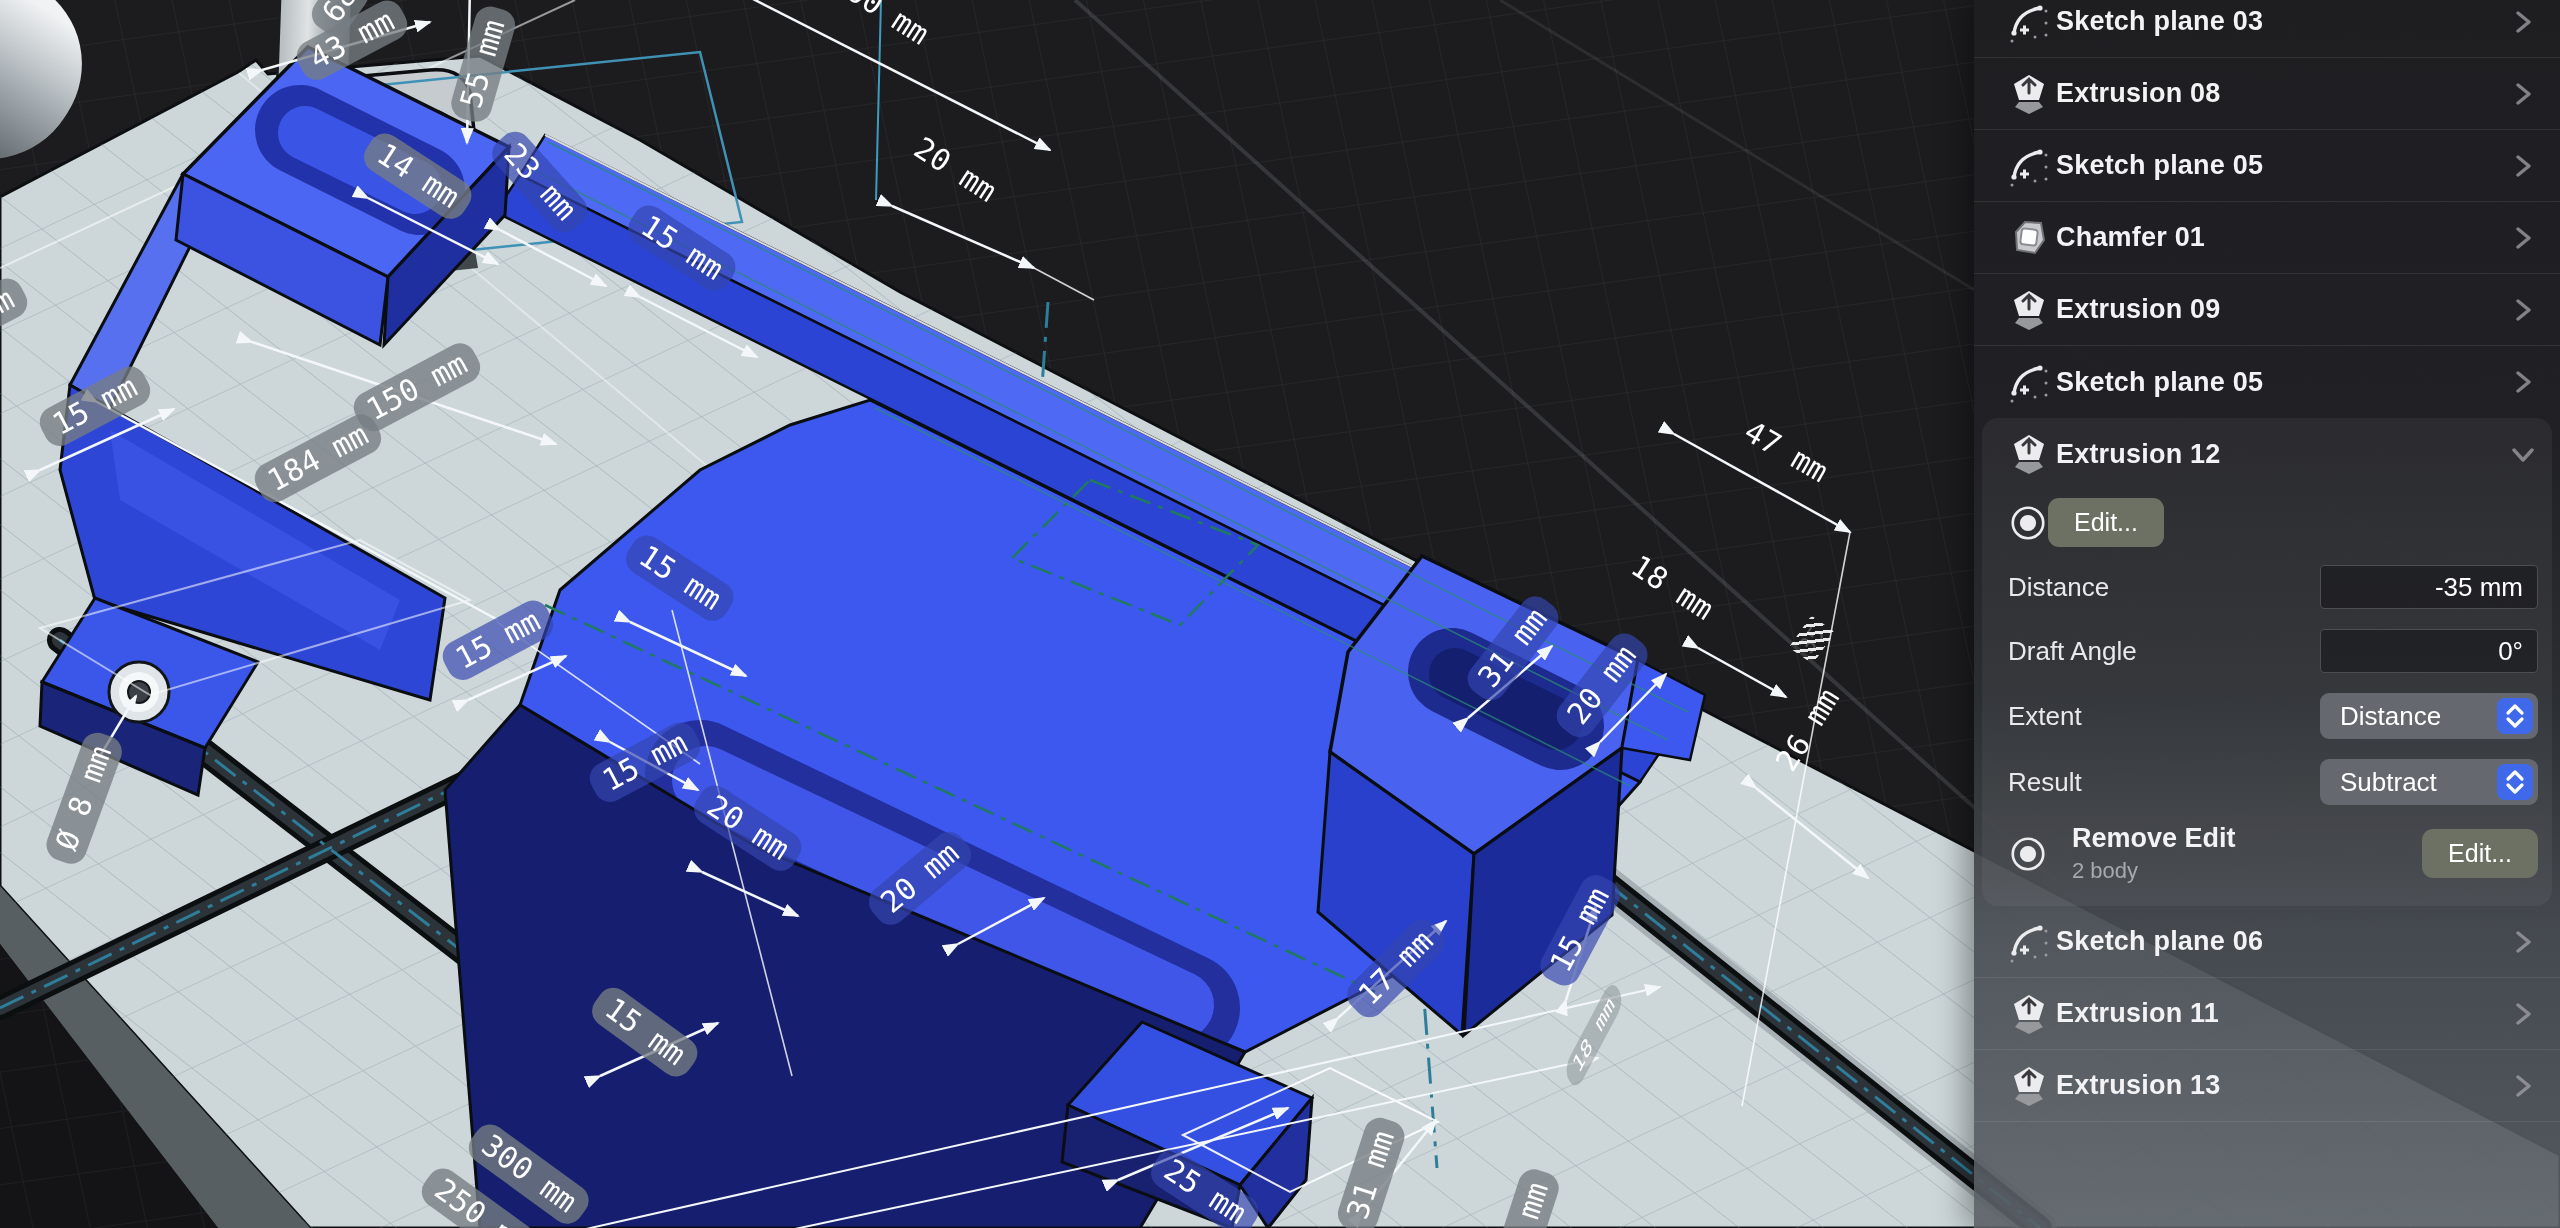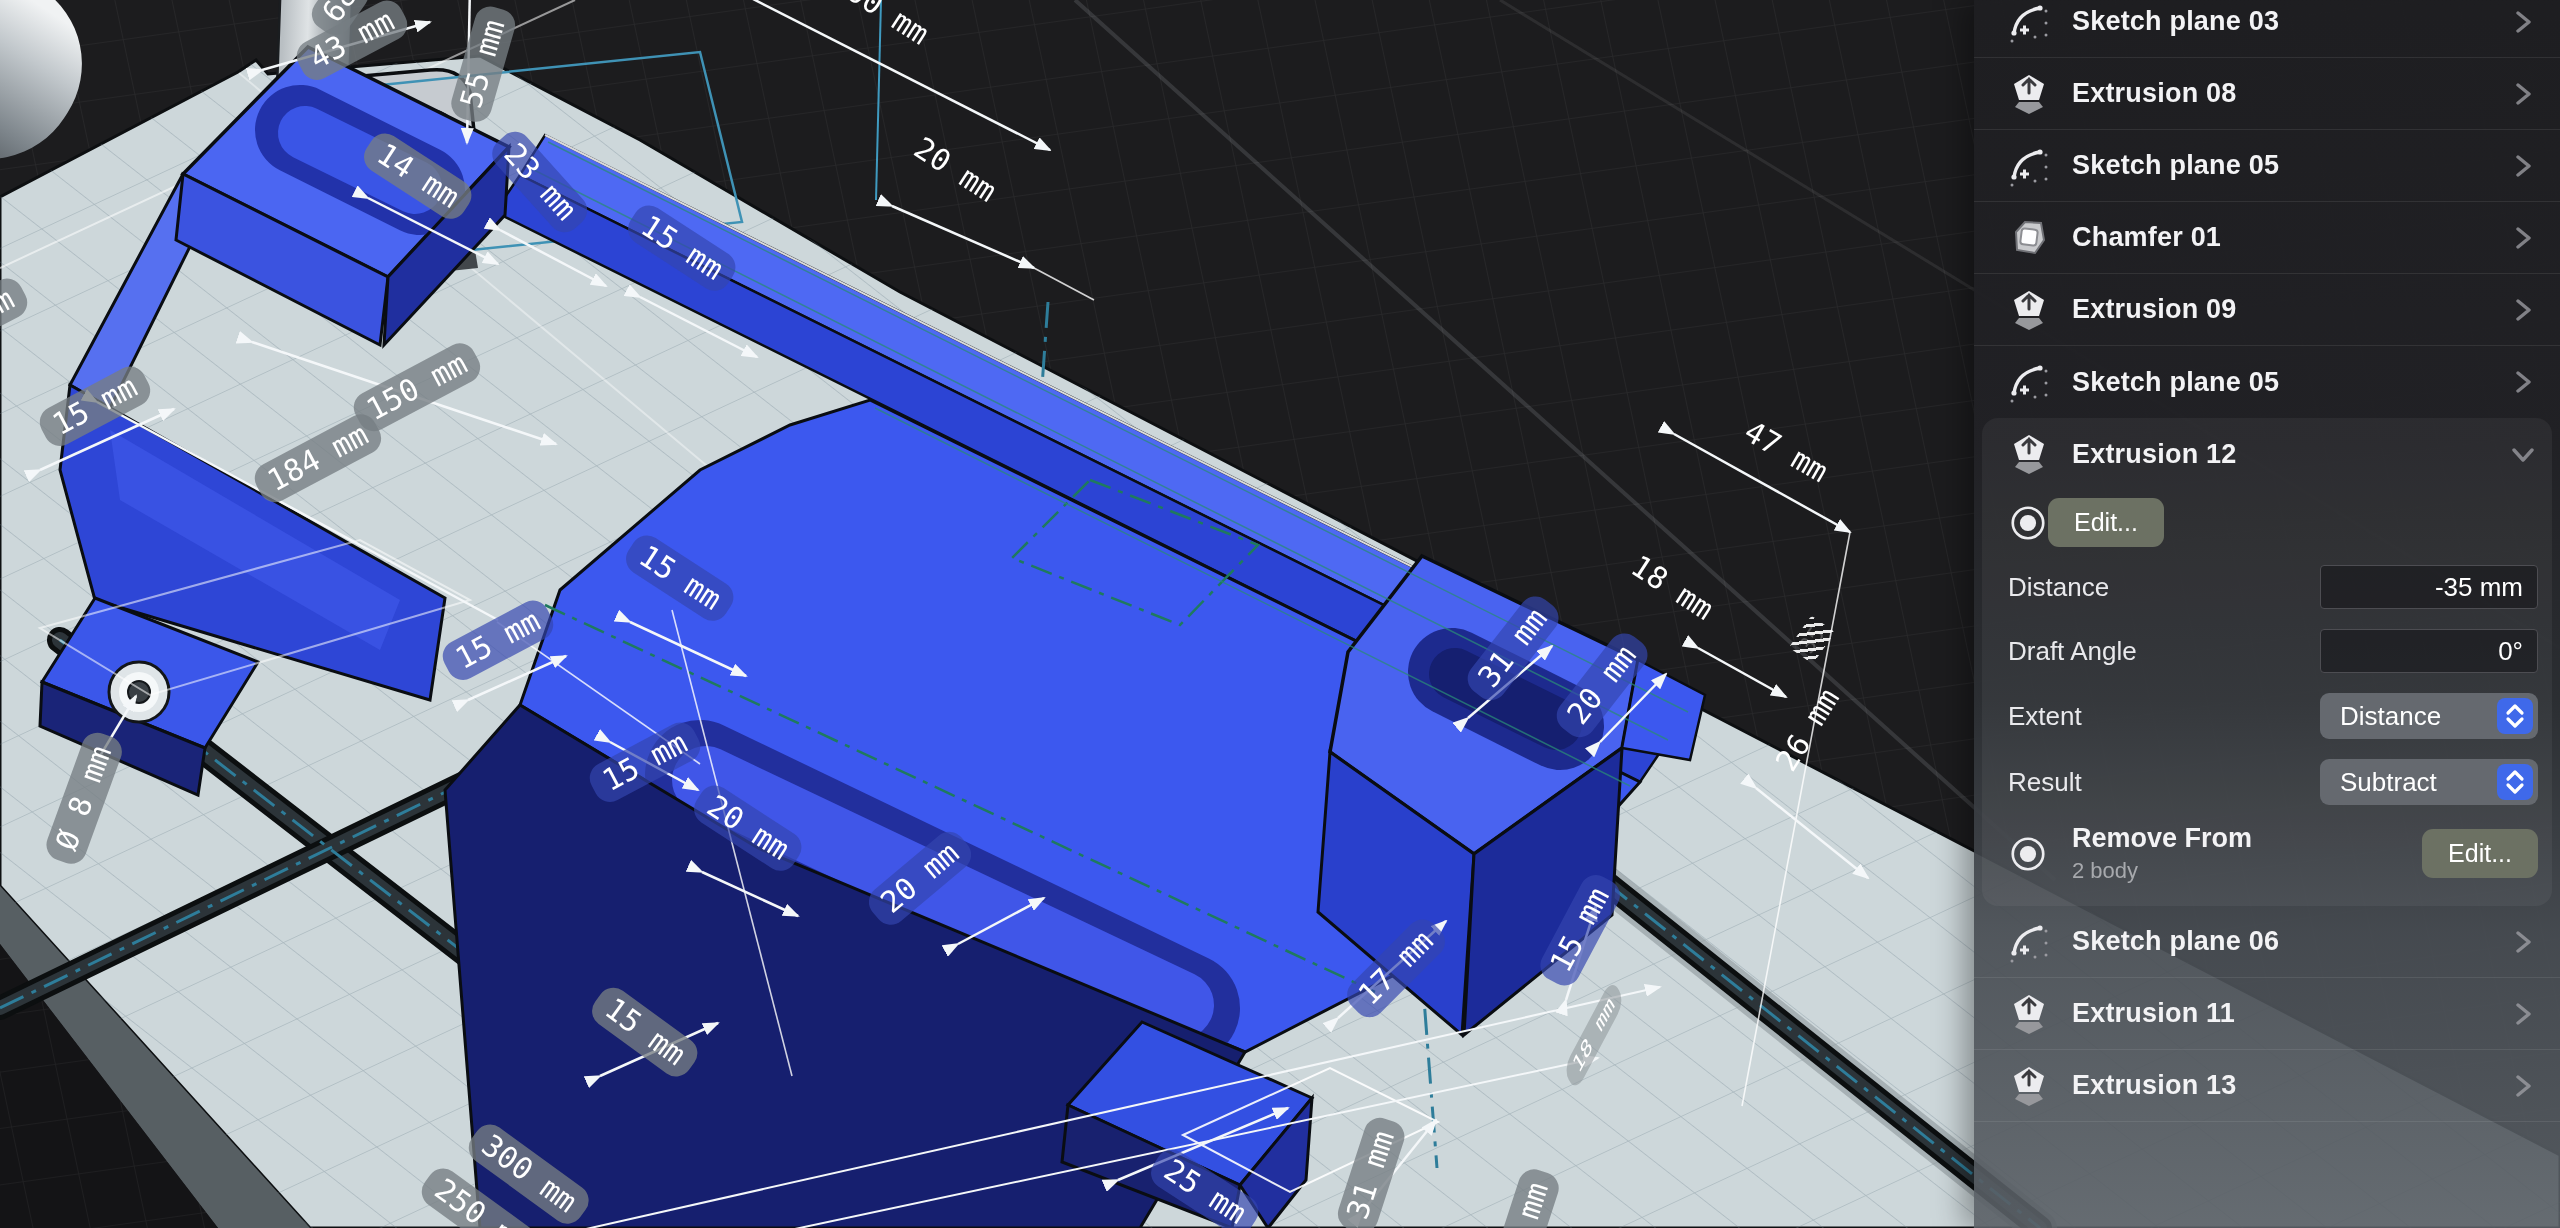--- a/index.html
+++ b/index.html
@@ -19,21 +19,21 @@
        color:rgba(255,255,255,.25);font-size:22px;padding:2px 6px;border-radius:4px;}
   
   #sidebar{position:absolute;top:0;right:0;width:586px;height:1228px;
     background:linear-gradient(180deg,rgba(30,30,33,.97) 0%,rgba(33,33,37,.96) 36%,
       rgba(44,47,51,.95) 57%,rgba(72,77,83,.93) 76%,rgba(90,96,102,.9) 100%);
     box-shadow:-10px 0 28px rgba(0,0,0,.35);color:#f3f3f5;}
   .side-row{height:72px;display:flex;align-items:center;padding:0 22px 0 34px;
     border-bottom:1px solid rgba(255,255,255,.085);box-sizing:border-box;}
   .side-row:first-child{margin-top:-14px;}
   .row-icon{width:42px;height:42px;flex:0 0 42px;}
-  .row-label{font-size:27px;font-weight:700;margin-left:22px;flex:1;letter-spacing:.2px;}
+  .row-label{font-size:27px;font-weight:700;margin-left:6px;flex:1;letter-spacing:.2px;}
   .chev{width:30px;height:30px;flex:0 0 30px;opacity:.75;}
   
   #card{margin:0 8px;background:rgba(255,255,255,.05);border-radius:16px;
         padding:0 0 14px 0;}
   .card-head{height:72px;display:flex;align-items:center;padding:0 14px 0 26px;}
   .card-row{display:flex;align-items:center;padding:8px 14px 8px 26px;}
   .prof-icon{width:40px;height:40px;flex:0 0 40px;}
   .prof-txt{margin-left:24px;flex:1;}
   .prof-title{font-size:27px;font-weight:600;}
   .prof-sub{font-size:22px;color:#a7a9ad;margin-top:4px;}
@@ -402,21 +402,21 @@
           <svg class="stepper">
               <use href="#i-stepper"></use>
             </svg>
         </div>
       </div>
       <div class="card-row">
         <svg class="prof-icon">
             <use href="#i-radio"></use>
           </svg>
         <div class="prof-txt">
-          <div class="prof-title">Remove From</div>
+          <div class="prof-title">Remove Edit</div>
           <div class="prof-sub">2 body</div>
         </div>
         <button class="btn-edit">Edit...</button>
       </div>
     </div>
 
     <div class="side-row">
       <svg class="row-icon">
           <use href="#i-sketch"></use>
         </svg>

